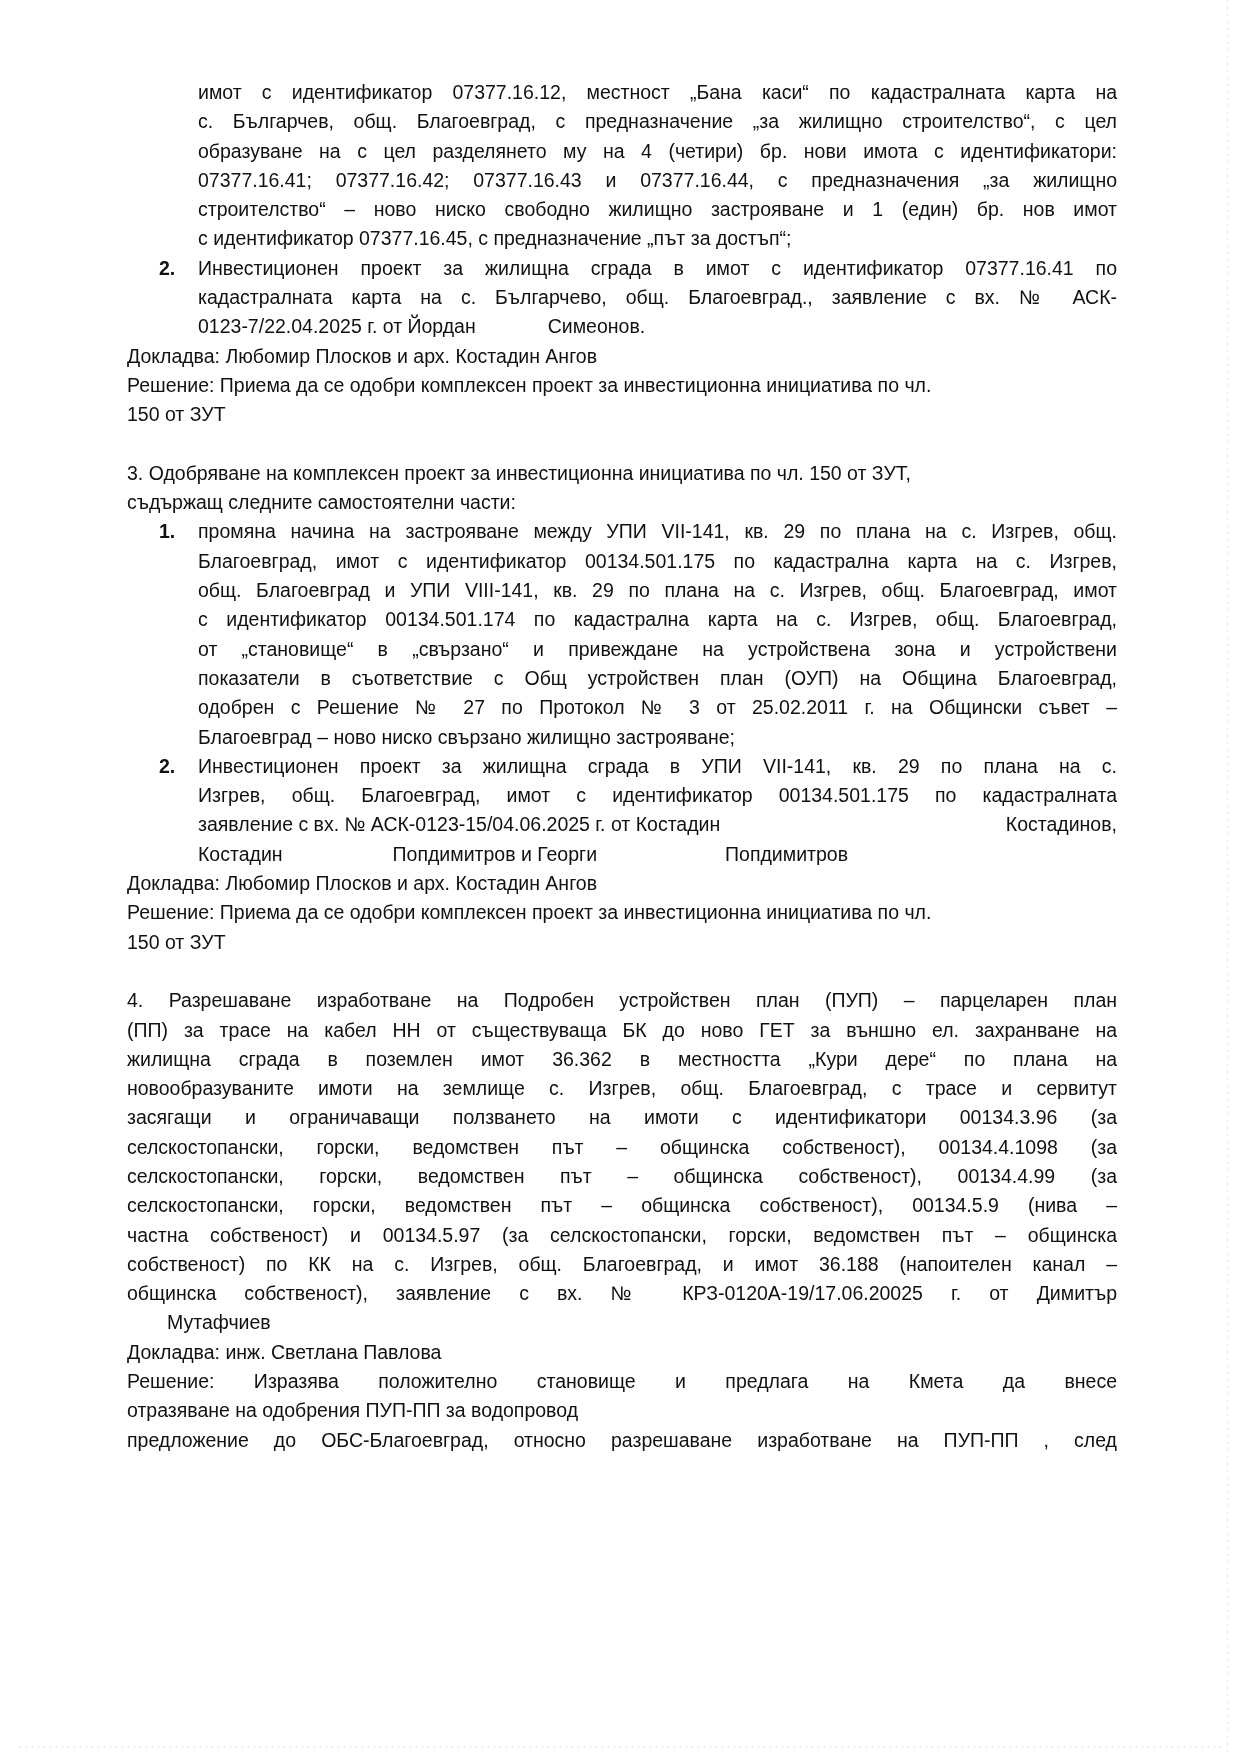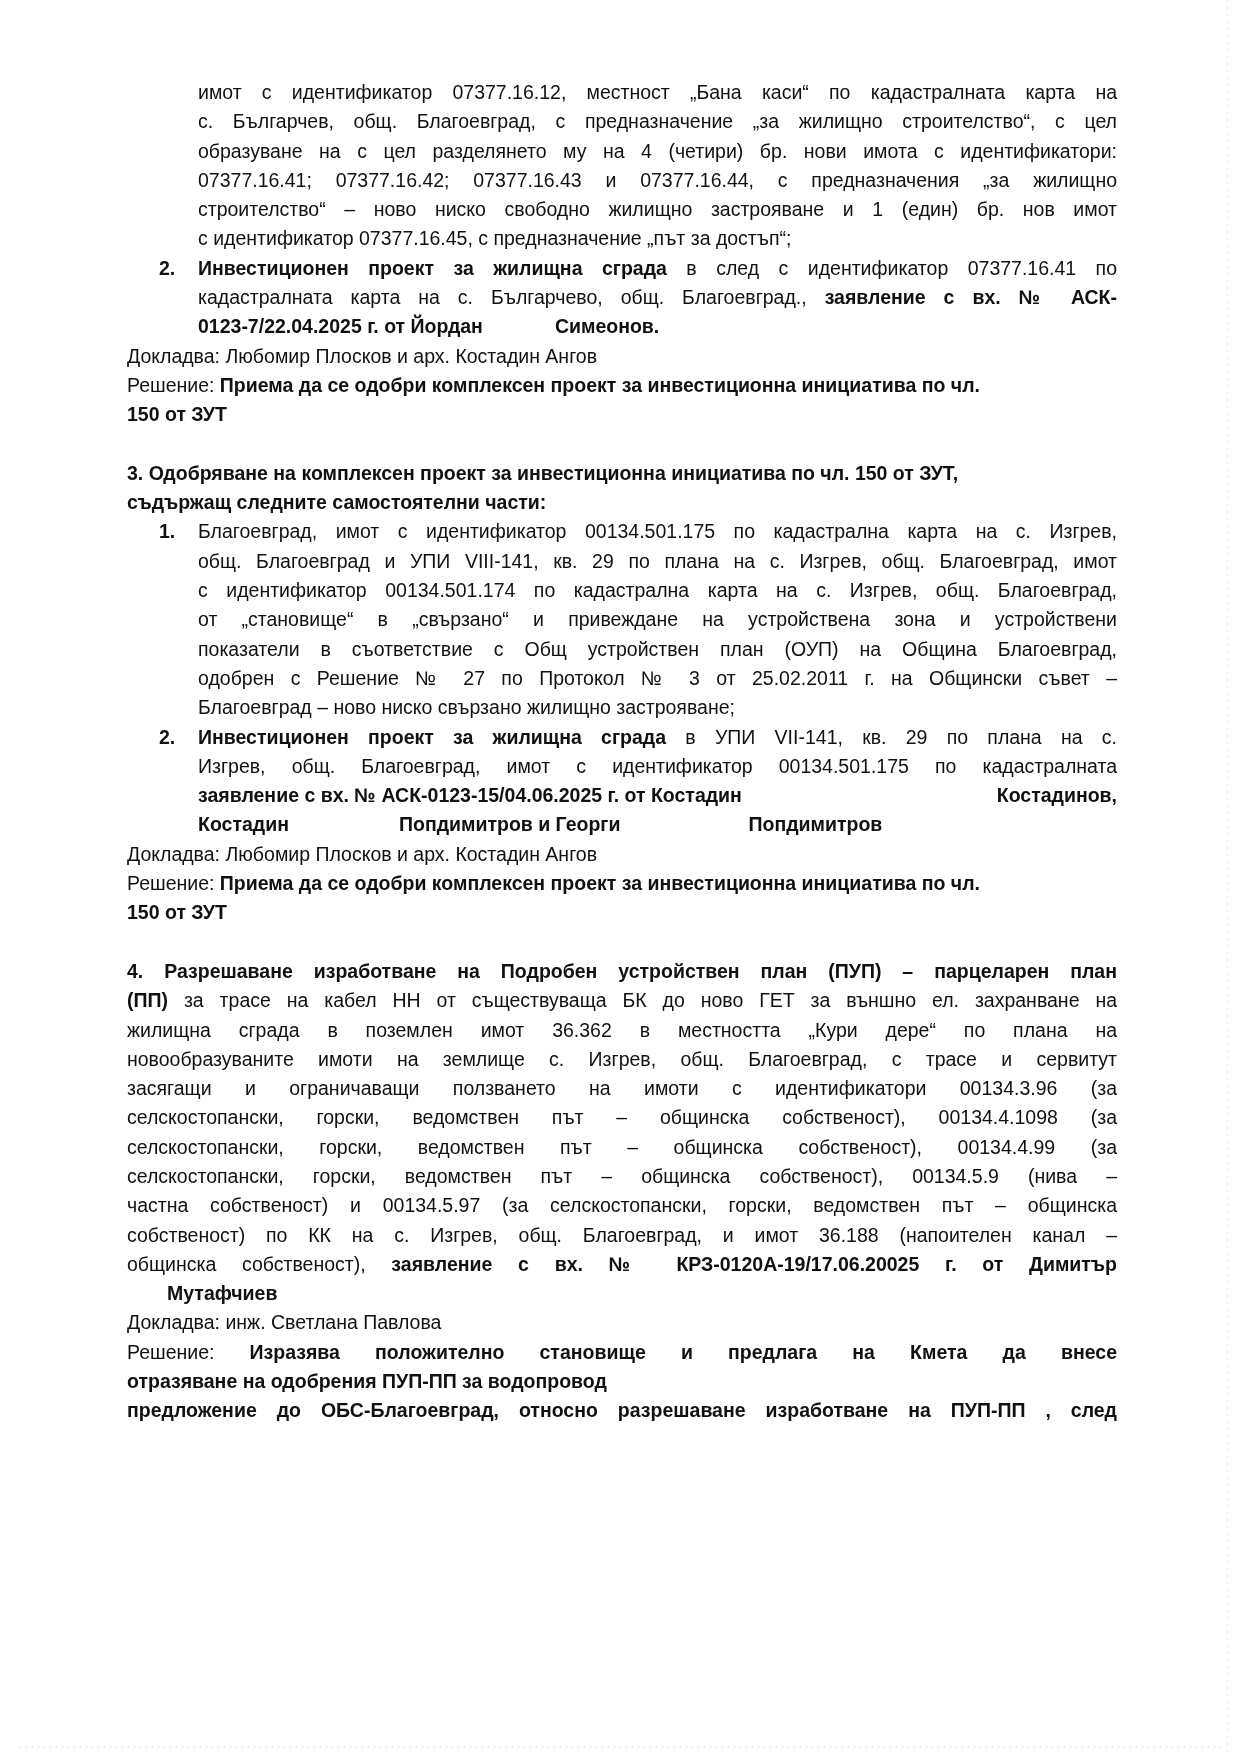--- a/index.html
+++ b/index.html
@@ -8,21 +8,21 @@
     font-family: "Liberation Sans", "DejaVu Sans", sans-serif;
     color: #111111;
   }
   .page { position: absolute; left: 0; top: 0; width: 1241px; height: 1754px; }
   .text {
     position: absolute; left: 127px; width: 990px;
     font-size: 19.5px; line-height: 29.3px;
   }
   .line { white-space: nowrap; height: 29.3px; }
   .justify { text-align: justify; text-align-last: justify; white-space: normal; }
-  .b { font-weight: bold; }
+  .b { font-weight: normal; }
   .i { }
   .ind { padding-left: 71px; }
   .num { position: absolute; left: 32px; font-weight: bold; }
   .gap { height: 29.3px; }
   .rel { position: relative; }
   .scan-edge-right {
     position: absolute; right: 13px; top: 0; width: 1px; height: 1754px;
     background: repeating-linear-gradient(to bottom, #cfcfcf 0 2px, transparent 2px 7px);
     opacity: 0.6;
   }
@@ -45,21 +45,21 @@
       <div class="line justify ind">с. Българчев, общ. Благоевград, с предназначение „за жилищно строителство“, с цел</div>
       <div class="line justify ind">образуване на с цел разделянето му на 4 (четири) бр. нови имота с идентификатори:</div>
       <div class="line justify ind">07377.16.41; 07377.16.42; 07377.16.43 и 07377.16.44, с предназначения „за жилищно</div>
       <div class="line justify ind">строителство“ – ново ниско свободно жилищно застрояване и 1 (един) бр. нов имот</div>
       <div class="line ind">с идентификатор 07377.16.45, с предназначение „път за достъп“;</div>
     </div>
 
     <div class="rel">
       <span class="num">2.</span>
       <div class="line justify ind">
-        <span class="b">Инвестиционен проект за жилищна сграда</span><span> в след с идентификатор 07377.16.41 по</span>
+        <span class="b">Инвестиционен проект за жилищна сграда</span><span> в имот с идентификатор 07377.16.41 по</span>
       </div>
       <div class="line justify ind">
         <span>кадастралната карта на с. Българчево, общ. Благоевград.,</span><span class="b"> заявление с вх. № АСК-</span>
       </div>
       <div class="line ind b">
         <span>0123-7/22.04.2025 г. от Йордан</span><span class="tabgap" style="width:72px"></span><span>Симеонов.</span>
       </div>
     </div>
 
     <div class="line i">Докладва: Любомир Плосков и арх. Костадин Ангов</div>
@@ -68,20 +68,21 @@
     </div>
     <div class="line b">150 от ЗУТ</div>
 
     <div class="gap"></div>
 
     <div class="line b">3. Одобряване на комплексен проект за инвестиционна инициатива по чл. 150 от ЗУТ,</div>
     <div class="line b">съдържащ следните самостоятелни части:</div>
 
     <div class="rel">
       <span class="num">1.</span>
+      <div class="line justify ind">промяна начина на застрояване между УПИ VII-141, кв. 29 по плана на с. Изгрев, общ.</div>
       <div class="line justify ind">Благоевград, имот с идентификатор 00134.501.175 по кадастрална карта на с. Изгрев,</div>
       <div class="line justify ind">общ. Благоевград и УПИ VIII-141, кв. 29 по плана на с. Изгрев, общ. Благоевград, имот</div>
       <div class="line justify ind">с идентификатор 00134.501.174 по кадастрална карта на с. Изгрев, общ. Благоевград,</div>
       <div class="line justify ind">от „становище“ в „свързано“ и привеждане на устройствена зона и устройствени</div>
       <div class="line justify ind">показатели в съответствие с Общ устройствен план (ОУП) на Община Благоевград,</div>
       <div class="line justify ind">одобрен с Решение № 27 по Протокол № 3 от 25.02.2011 г. на Общински съвет –</div>
       <div class="line ind">Благоевград – ново ниско свързано жилищно застрояване;</div>
     </div>
 
     <div class="rel">

